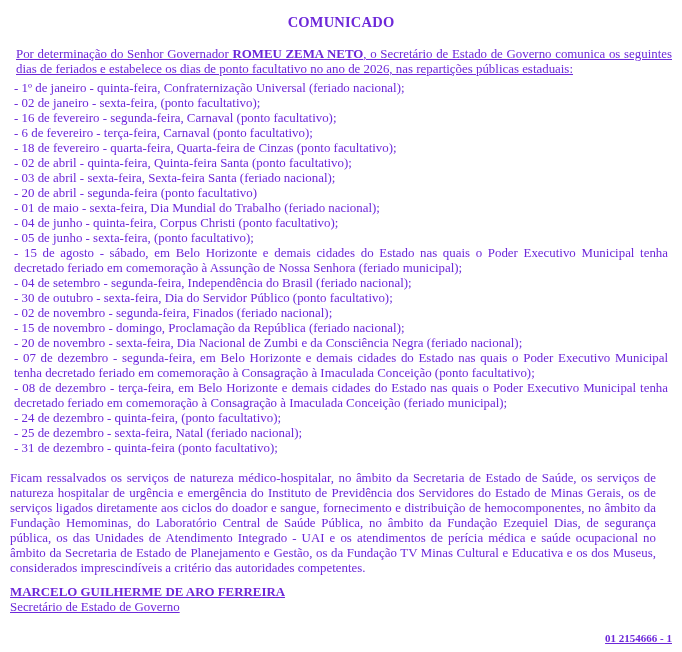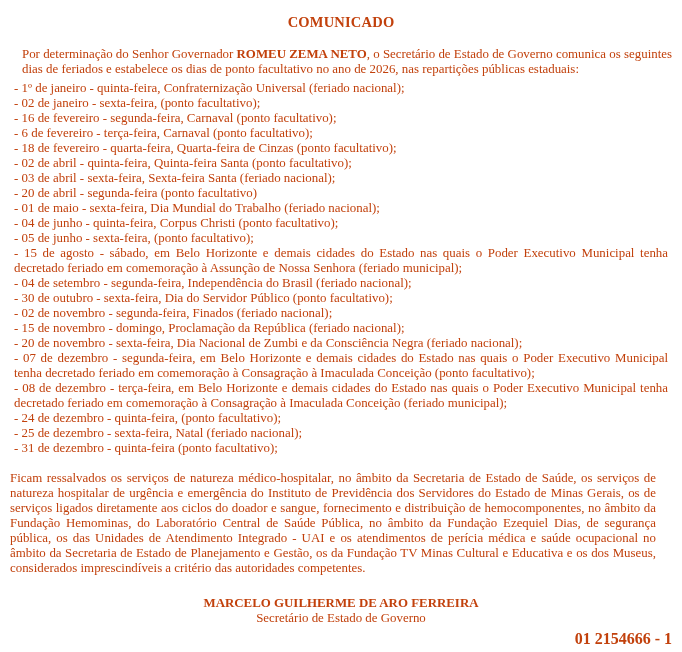--- a/index.html
+++ b/index.html
@@ -2,57 +2,59 @@
 <html><head>
 <meta charset="utf-8">
 <style>
   html, body { margin: 0; padding: 0; background: #ffffff; }
   .page {
     width: 682px;
     height: 652px;
     box-sizing: border-box;
     padding: 12px 10px 10px 10px;
     background: #ffffff;
-    color: #c2410c;
+    color: #6d28d9;
     font-family: "Liberation Serif", "DejaVu Serif", serif;
     font-size: 12.9px;
     line-height: 15px;
     position: relative;
     overflow: hidden;
   }
   .title {
     font-size: 14.5px;
     line-height: 16px;
     font-weight: bold;
     text-align: center;
     margin: 2px 0 0 0;
     letter-spacing: 0.2px;
   }
   .intro {
-    margin: 17px 0 0 12px;
+    margin: 17px 0 0 6px;
     text-align: justify;
+    text-decoration: underline;
   }
   .intro .gov-name { font-weight: bold; }
   .holiday-list { margin: 4px; }
   .holiday-item { text-align: justify; }
   .closing {
     margin: 15px 16px 0 0;
     text-align: justify;
   }
   .signature {
-    margin-top: 20px;
-    text-align: center;
+    margin-top: 9px;
+    text-decoration: underline;
   }
   .sig-name { font-weight: bold; }
   .doc-number {
     position: absolute;
     right: 10px;
     bottom: 6px;
     font-weight: bold;
-    font-size: 16px;
+    font-size: 11px;
+    text-decoration: underline;
   }
 </style>
 </head>
 <body>
 
 <div class="page">
   <h1 class="title">COMUNICADO</h1>
 
   <p class="intro"><span>Por determinação do Senhor Governador </span><span class="gov-name">ROMEU ZEMA NETO</span><span>, o Secretário de Estado de Governo comunica os seguintes dias de feriados e estabelece os dias de ponto facultativo no ano de 2026, nas repartições públicas estaduais:</span></p>
 

